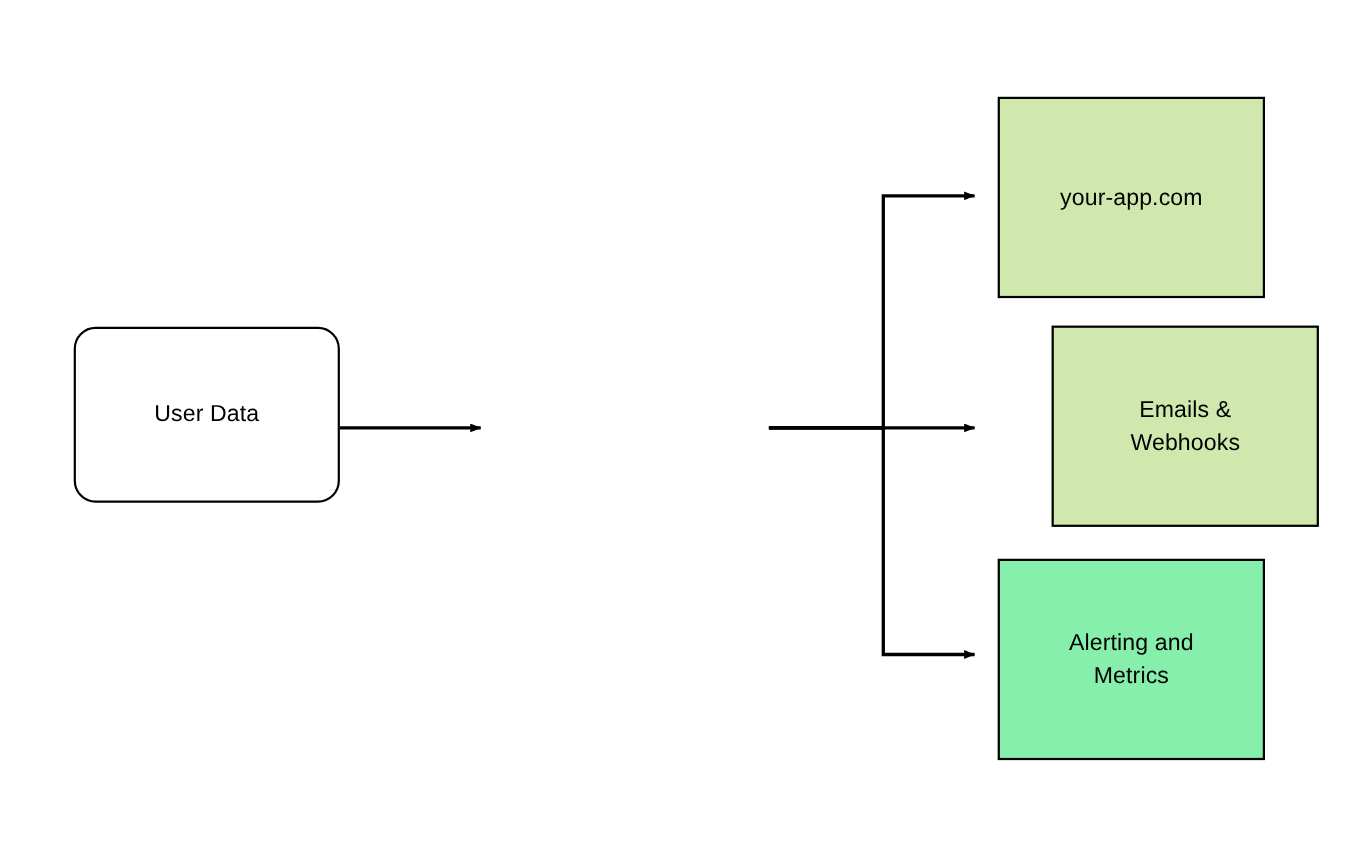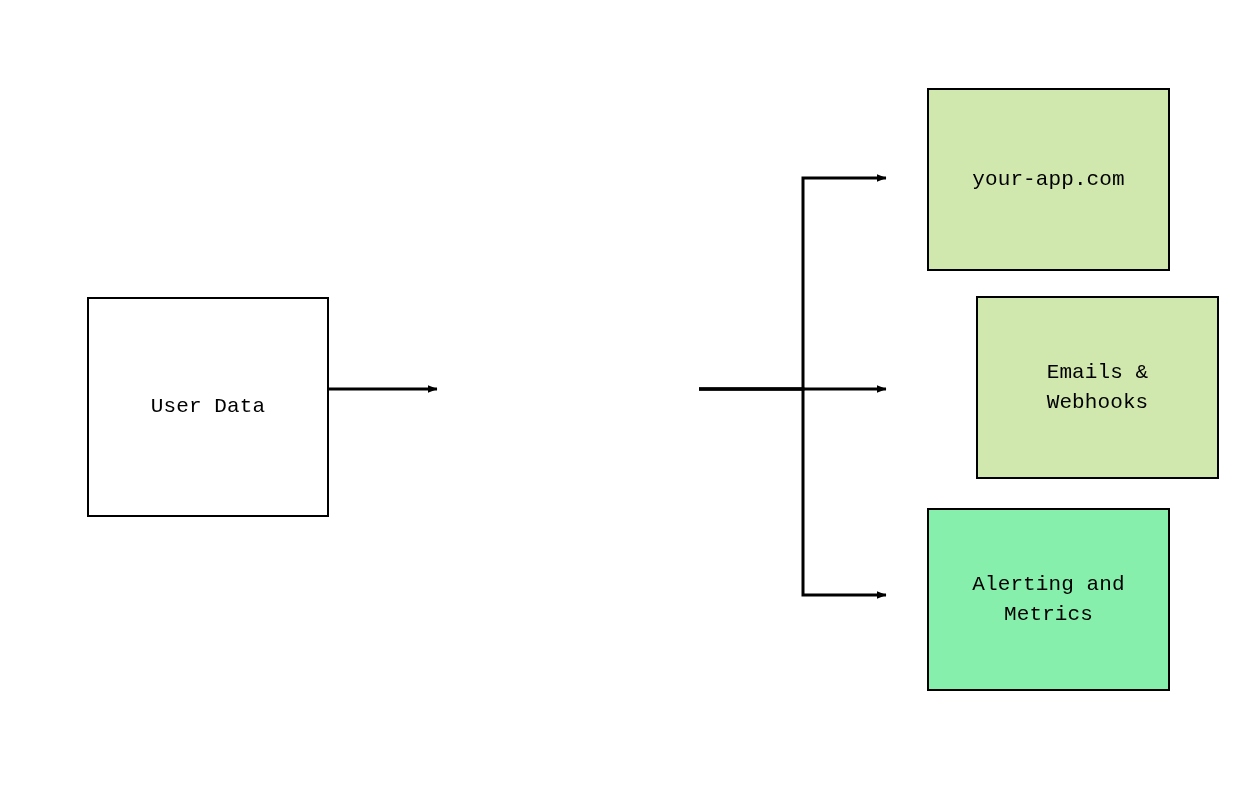--- a/index.html
+++ b/index.html
@@ -24,22 +24,21 @@
     box-sizing: border-box;
     border: 2px solid #000000;
     display: flex;
     align-items: center;
     justify-content: center;
     text-align: center;
     color: #000000;
     font-size: 21px;
     line-height: 1.42;
     letter-spacing: 0.1px;
-    font-family: Liberation Mono, monospace;
-    margin-left: 20px;
+    font-family: Liberation Sans, sans-serif;
   }
   .node-label {
     display: block;
     padding: 0 8px;
     white-space: pre-line;
   }
   #edge-layer {
     position: absolute;
     left: 0;
     top: 0;
@@ -62,21 +61,21 @@
 
     <path d="M 309 389 L 437 389" fill="none" stroke="#000000" stroke-width="3" marker-end="url(#arrowhead)"></path>
 
     <path d="M 699 389 L 803 389 L 803 178 L 886 178" fill="none" stroke="#000000" stroke-width="3" stroke-linejoin="miter" marker-end="url(#arrowhead)"></path>
 
     <path d="M 699 389 L 886 389" fill="none" stroke="#000000" stroke-width="3" marker-end="url(#arrowhead)"></path>
 
     <path d="M 699 389 L 803 389 L 803 595 L 886 595" fill="none" stroke="#000000" stroke-width="3" stroke-linejoin="miter" marker-end="url(#arrowhead)"></path>
   </svg>
 
-  <div class="node" style="left:67px; top:297px; width:242px; height:220px; background:#ffffff;">
+  <div class="node" style="left:67px; top:297px; width:242px; height:160px; background:#ffffff;border-radius:20px;">
     <span class="node-label">User Data</span>
   </div>
 
 
   <div class="node" style="left:907px; top:88px; width:243px; height:183px; background:#d0e8ae;">
     <span class="node-label">your-app.com</span>
   </div>
 
   <div class="node" style="left:956px; top:296px; width:243px; height:183px; background:#d0e8ae;">
     <span class="node-label">Emails &amp;

